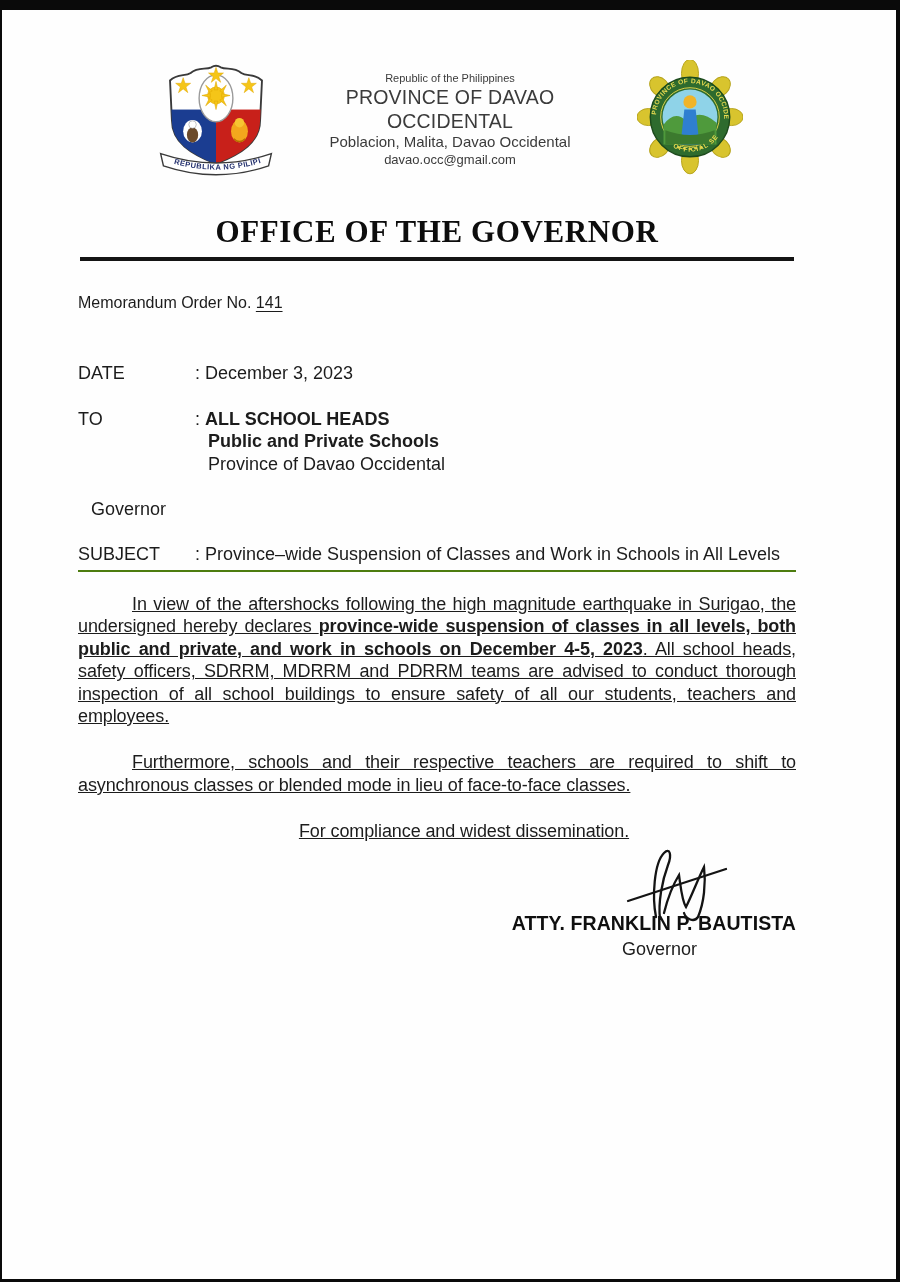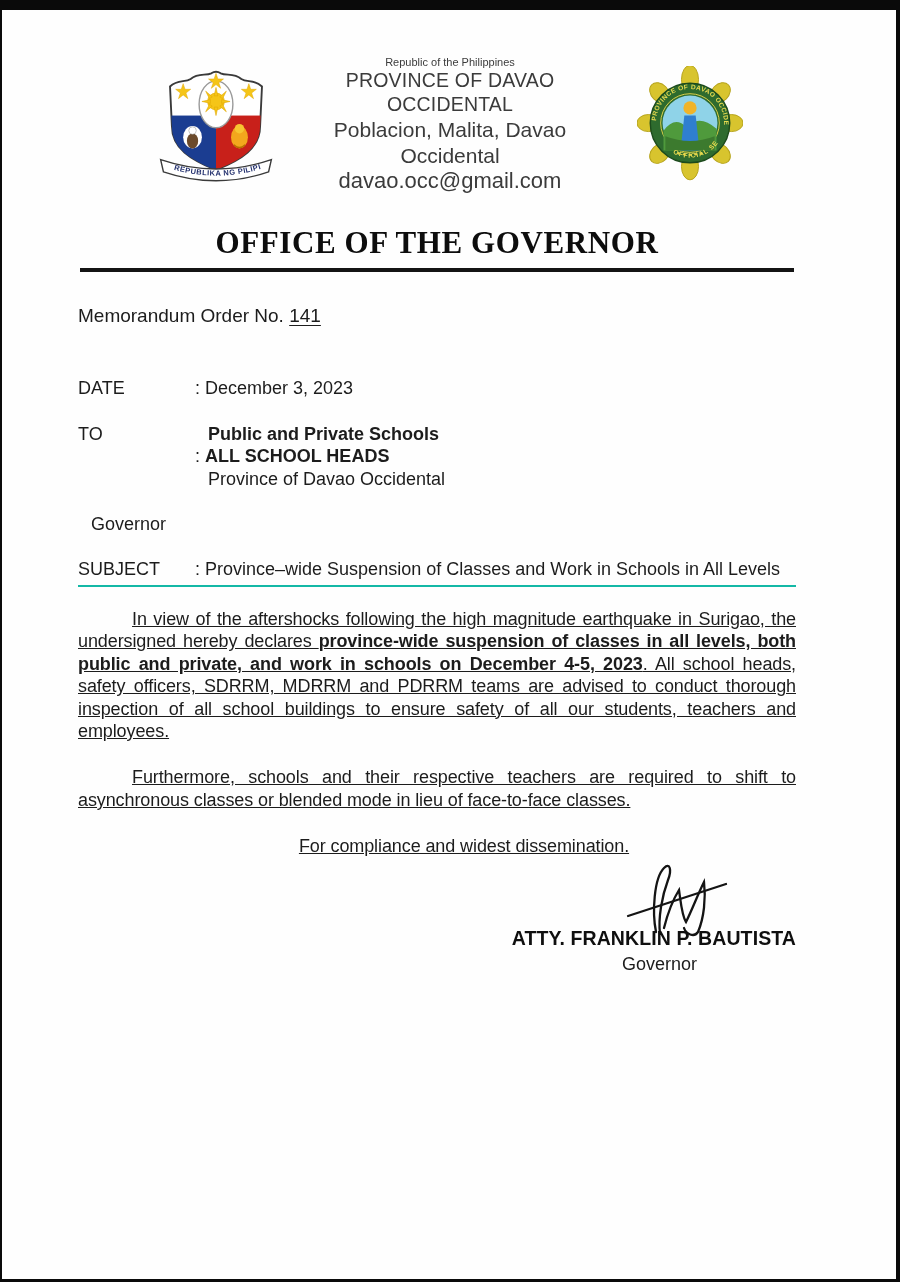--- a/index.html
+++ b/index.html
@@ -34,60 +34,60 @@
   .seal-left  { width: 122px; flex: 0 0 auto; }
   .seal-right { width: 106px; flex: 0 0 auto; margin-left: 14px; }
   .lh-text {
     width: 322px;
     text-align: center;
     color: #3b3b3b;
     line-height: 1.22;
   }
   .lh-line1 { font-size: 11px; }
   .lh-line2 { font-size: 19.5px; letter-spacing: 0.2px; }
-  .lh-line3 { font-size: 21px; }
-  .lh-line4 { font-size: 22px; }
+  .lh-line3 { font-size: 15px; }
+  .lh-line4 { font-size: 13px; }
 
   
   .office-title {
     font-family: "Liberation Serif", serif;
     font-weight: bold;
     font-size: 31px;
     letter-spacing: 0.6px;
     text-align: center;
     color: #0d0d0d;
     margin: 30px 0 7px 0;
   }
   .rule {
     border: none;
     height: 4px;
     background: #141414;
     margin: 0 2px;
   }
 
   
-  .memo-line { font-size: 19px; margin-top: 33px; }
+  .memo-line { font-size: 16px; margin-top: 33px; }
   .memo-number { text-decoration: underline; text-underline-offset: 3px; }
 
   
   .meta { margin-top: 50px; font-size: 18px; }
   .meta-row {
     display: grid;
     grid-template-columns: 117px 1fr;
     margin-bottom: 23px;
     line-height: 22.5px;
   }
   .meta-row:last-child { margin-bottom: 0; }
   .meta-label { font-weight: normal; }
   .meta-value .vline { white-space: pre-wrap; }
   .colon { display: inline; }
   .cont { padding-left: 13px; }
   .bold { font-weight: bold; }
   .subject-row {
-    border-bottom: 2px solid #14b8a6;
+    border-bottom: 2px solid #4d7c0f;
     padding-bottom: 5px;
     margin-top: -1px;
   }
 
   
   .body-text { margin-top: 21px; font-size: 18px; }
   .body-text p {
     margin: 0 0 24px 0;
     line-height: 22.4px;
     text-align: justify;
@@ -239,22 +239,22 @@
         <div class="meta-row">
           <div class="meta-label">DATE</div>
           <div class="meta-value">
             <div class="vline"><span class="colon">:</span> <span>December 3, 2023</span></div>
           </div>
         </div>
 
         <div class="meta-row">
           <div class="meta-label">TO</div>
           <div class="meta-value">
+            <div class="vline"><span class="colon">:</span> <span class="bold">ALL SCHOOL HEADS</span></div>
             <div class="vline cont bold">Public and Private Schools</div>
-            <div class="vline"><span class="colon">:</span> <span class="bold">ALL SCHOOL HEADS</span></div>
             <div class="vline cont">Province of Davao Occidental</div>
           </div>
         </div>
 
         <div class="meta-row">
           <div class="meta-value">
             <div class="vline cont">Governor</div>
           </div>
         </div>
 

